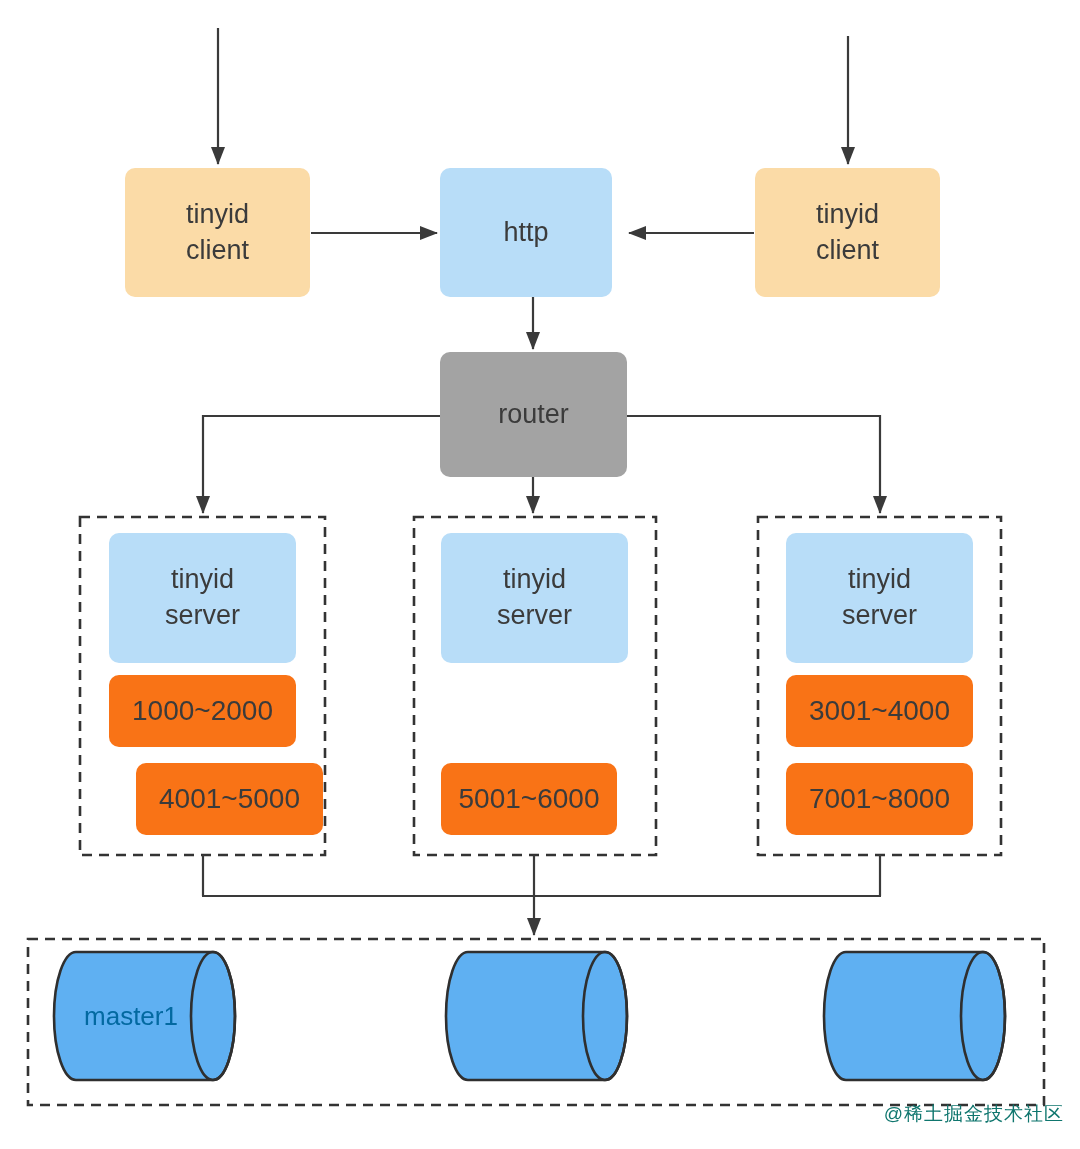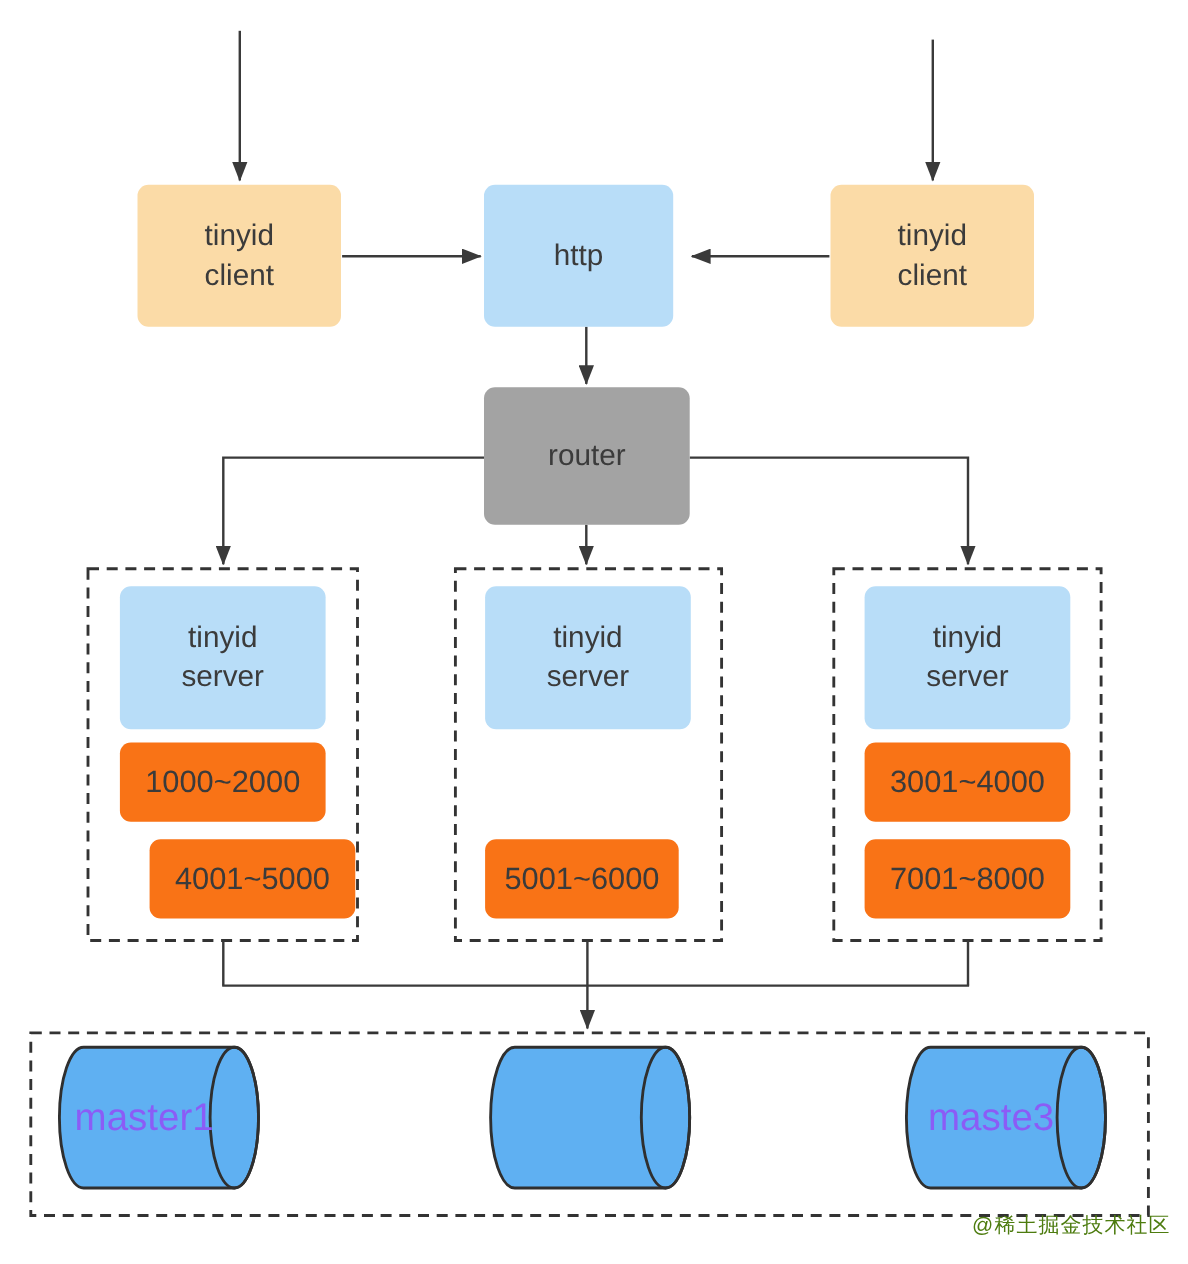--- a/index.html
+++ b/index.html
@@ -40,30 +40,30 @@
     width: 185px; height: 132px;
   }
   .db svg { position: absolute; left: 0; top: 0; }
   .db-label {
     position: absolute;
     left: 0; top: 0;
     width: 158px; height: 132px;
     display: flex;
     align-items: center;
     justify-content: center;
-    font-size: 35px;
-    color: #8b5cf6;
+    font-size: 26px;
+    color: #0369a1;
   }
   .watermark {
     position: absolute;
     top: 1101px;
     right: 16px;
     font-size: 19px;
     letter-spacing: 1px;
-    color: #4d7c0f;
+    color: #0f766e;
   }
 </style>
 </head>
 <body>
 
 <div class="canvas">
 
   <svg class="overlay" viewBox="0 0 1080 1149">
     <defs>
       <marker id="arrow" viewBox="0 0 18 14" refX="17" refY="7" markerWidth="18" markerHeight="14" markerUnits="userSpaceOnUse" orient="auto">
@@ -155,18 +155,17 @@
       <path d="M 24 2 A 22 64 0 0 0 24 130 L 161 130 A 22 64 0 0 0 161 2 Z" stroke="#2f2f2f" stroke-width="2.6" fill="#5fb0f2"></path>
       <ellipse cx="161" cy="66" rx="22" ry="64" fill="none" stroke="#2f2f2f" stroke-width="2.6"></ellipse>
     </svg>
   </div>
 
   <div class="db" style="left:822px; top:950px;">
     <svg viewBox="0 0 185 132" width="185" height="132">
       <path d="M 24 2 A 22 64 0 0 0 24 130 L 161 130 A 22 64 0 0 0 161 2 Z" stroke="#2f2f2f" stroke-width="2.6" fill="#5fb0f2"></path>
       <ellipse cx="161" cy="66" rx="22" ry="64" fill="none" stroke="#2f2f2f" stroke-width="2.6"></ellipse>
     </svg>
-    <div class="db-label">maste3</div>
   </div>
 
   <div class="watermark">@稀土掘金技术社区</div>
 
 </div>
 
 </body></html>

